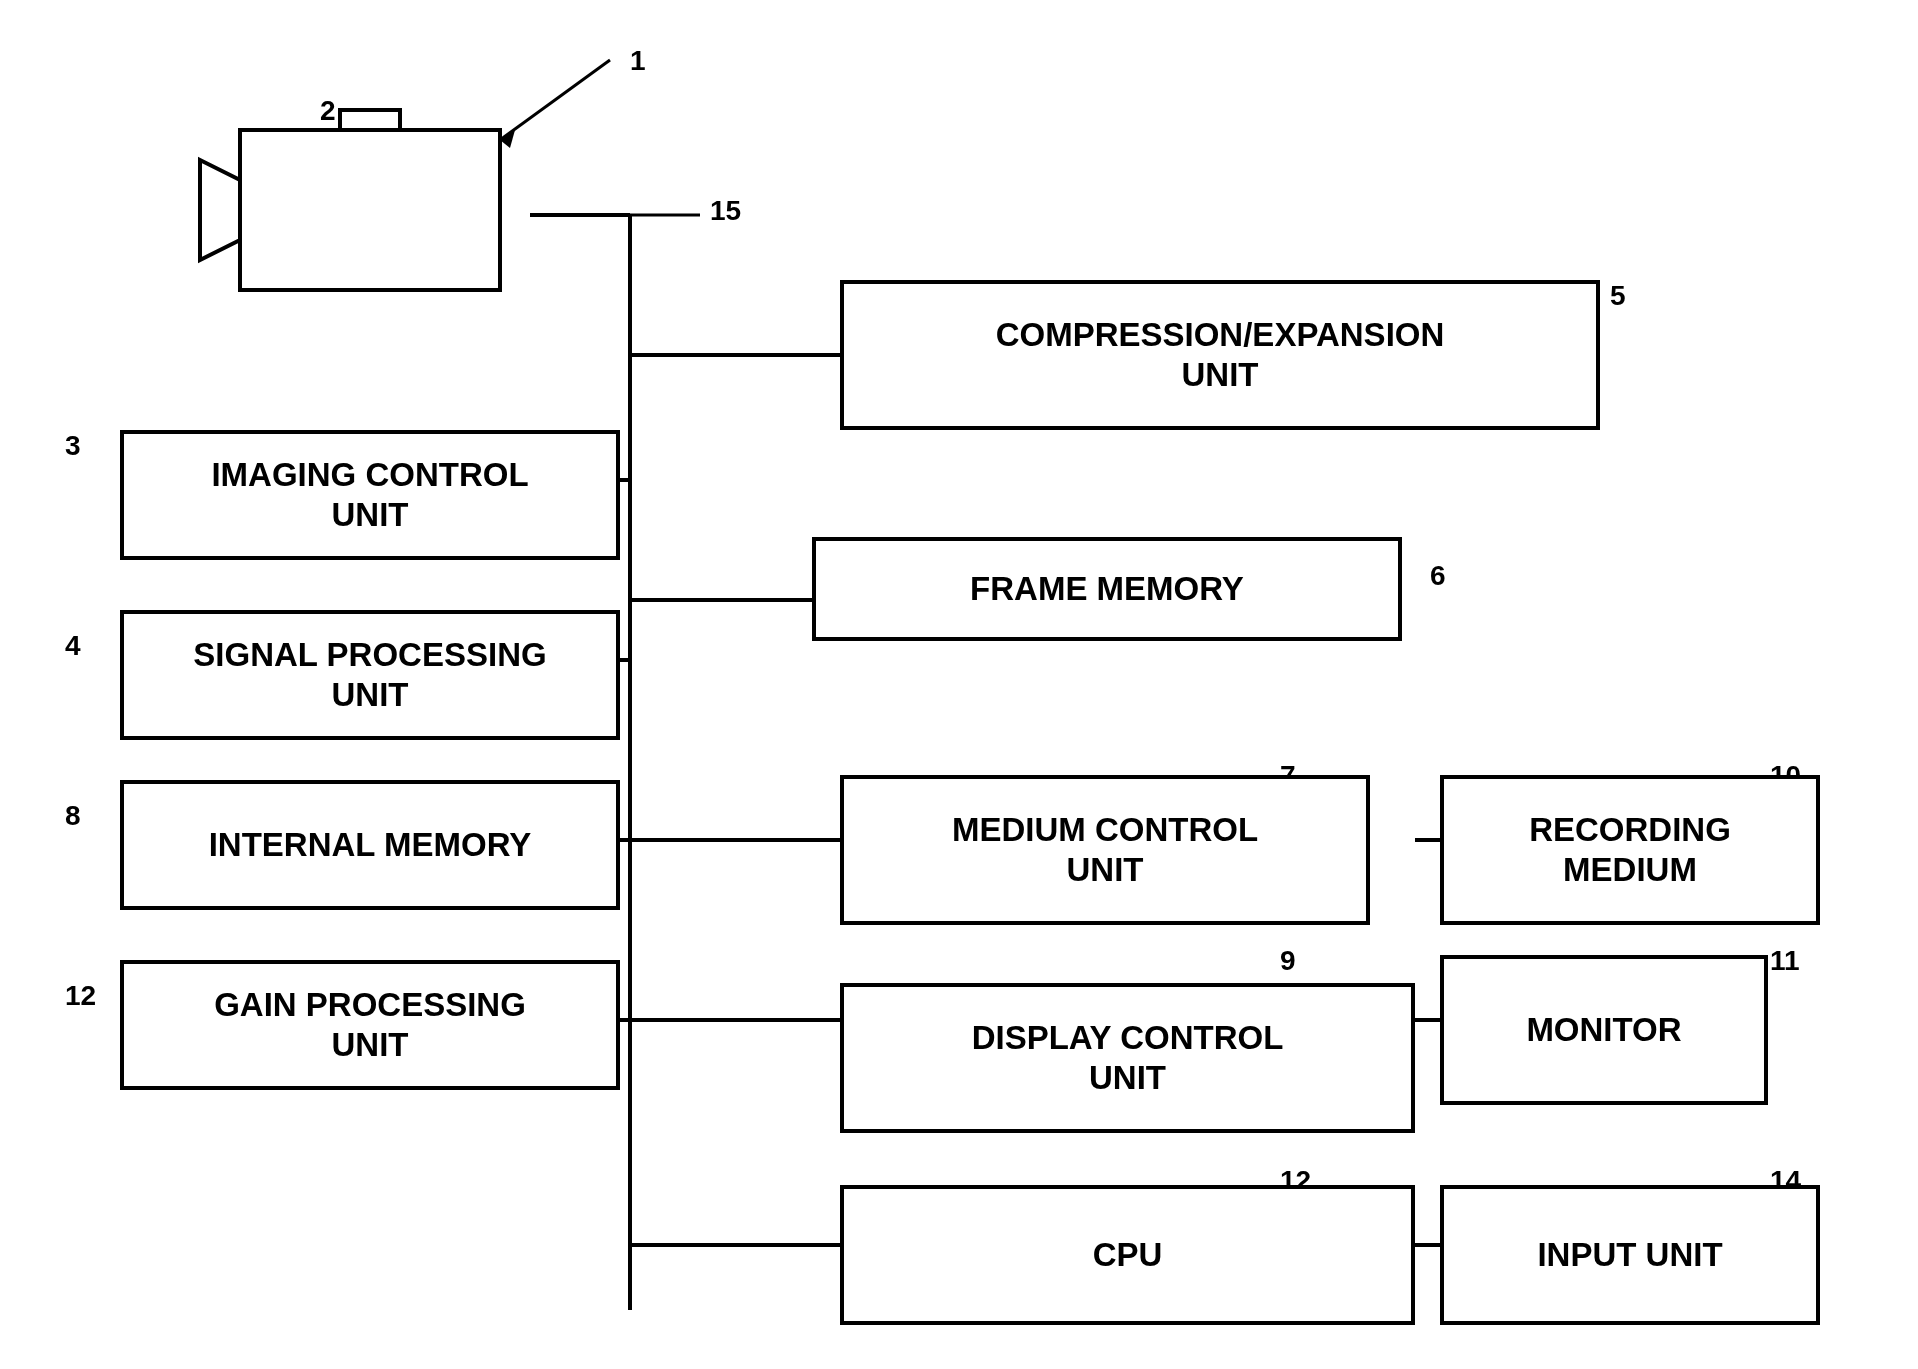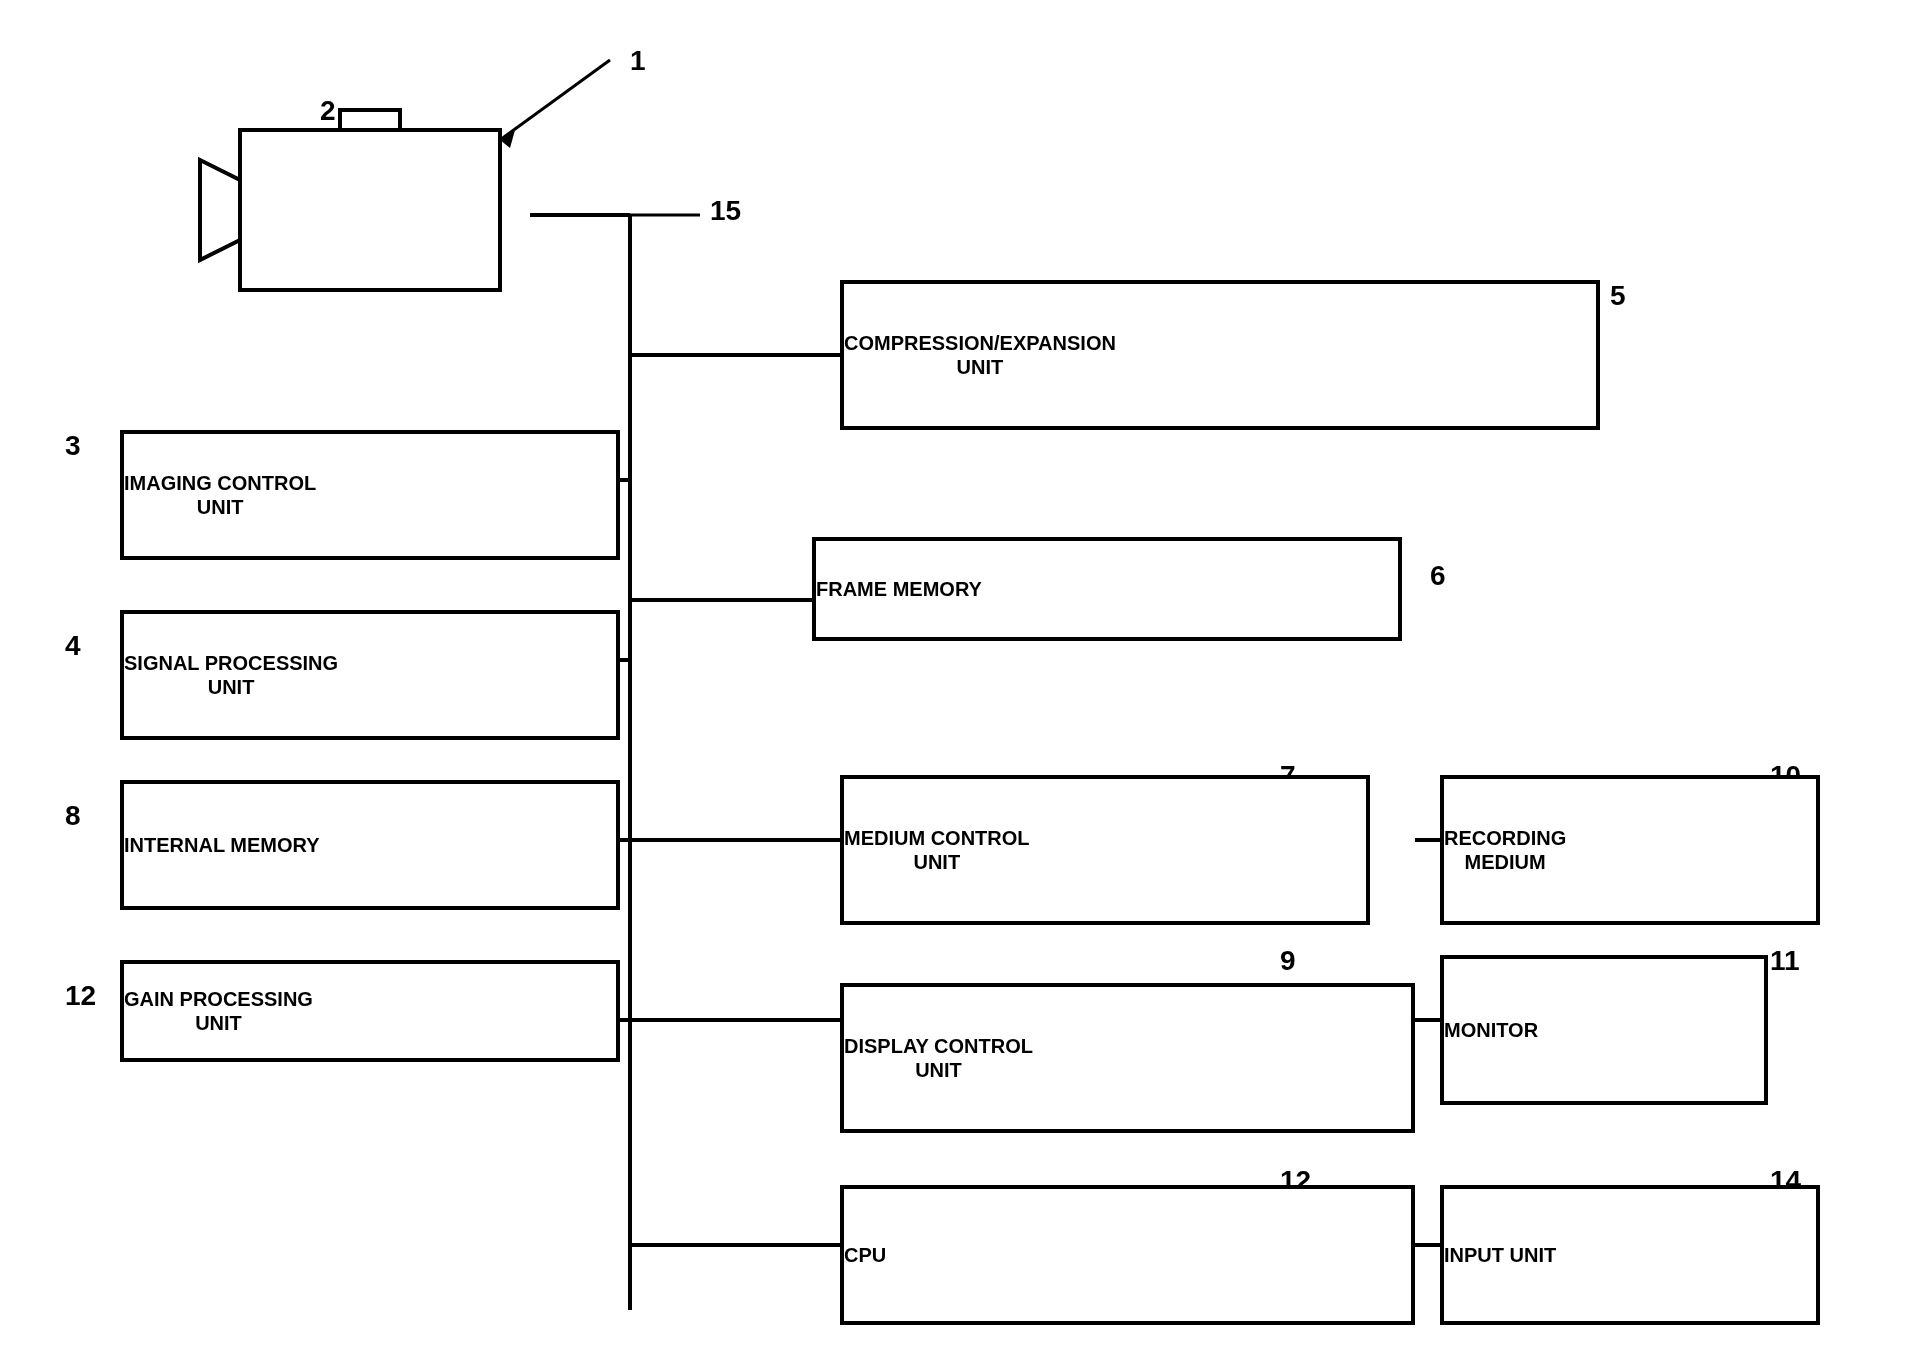--- a/index.html
+++ b/index.html
@@ -15,23 +15,24 @@
       position: relative;
       width: 1918px;
       height: 1369px;
     }
     .block {
       position: absolute;
       border: 4px solid #000;
       background: #fff;
       display: flex;
       align-items: center;
+      justify-content: center;
       text-align: center;
       font-weight: bold;
-      font-size: 20px;
+      font-size: 33px;
       line-height: 1.2;
     }
     .label {
       position: absolute;
       font-size: 28px;
       font-weight: bold;
     }
     
     svg.connections {
       position: absolute;
@@ -131,21 +132,21 @@
   </div>
 
   <div class="block" style="left:120px; top:610px; width:500px; height:130px;">
     <span>SIGNAL PROCESSING<br>UNIT</span>
   </div>
 
   <div class="block" style="left:120px; top:780px; width:500px; height:130px;">
     <span>INTERNAL MEMORY</span>
   </div>
 
-  <div class="block" style="left:120px; top:960px; width:500px; height:102px;">
+  <div class="block" style="left:120px; top:960px; width:500px; height:130px;">
     <span>GAIN PROCESSING<br>UNIT</span>
   </div>
 
   <div class="block" style="left:840px; top:280px; width:760px; height:150px;">
     <span>COMPRESSION/EXPANSION<br>UNIT</span>
   </div>
 
   <div class="block" style="left:812px; top:525px; width:590px; height:104px;margin-top:12px;">
     <span>FRAME MEMORY</span>
   </div>

